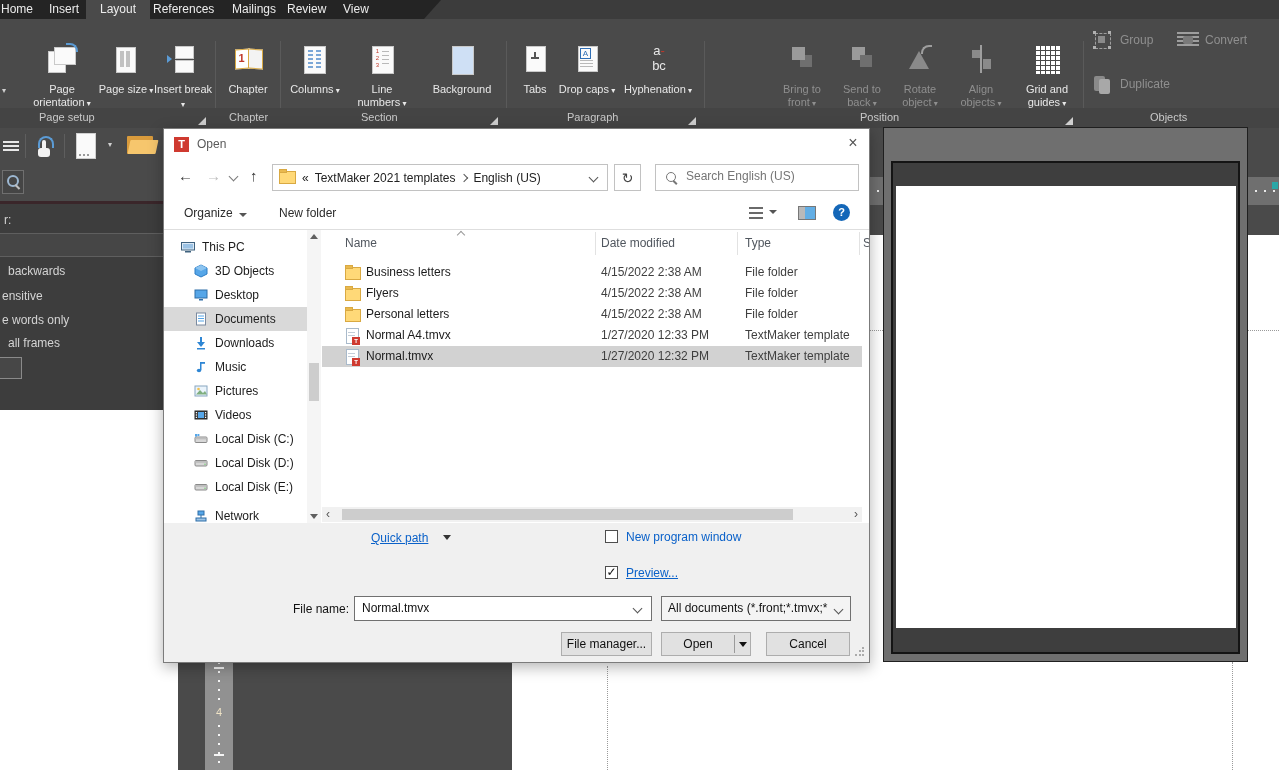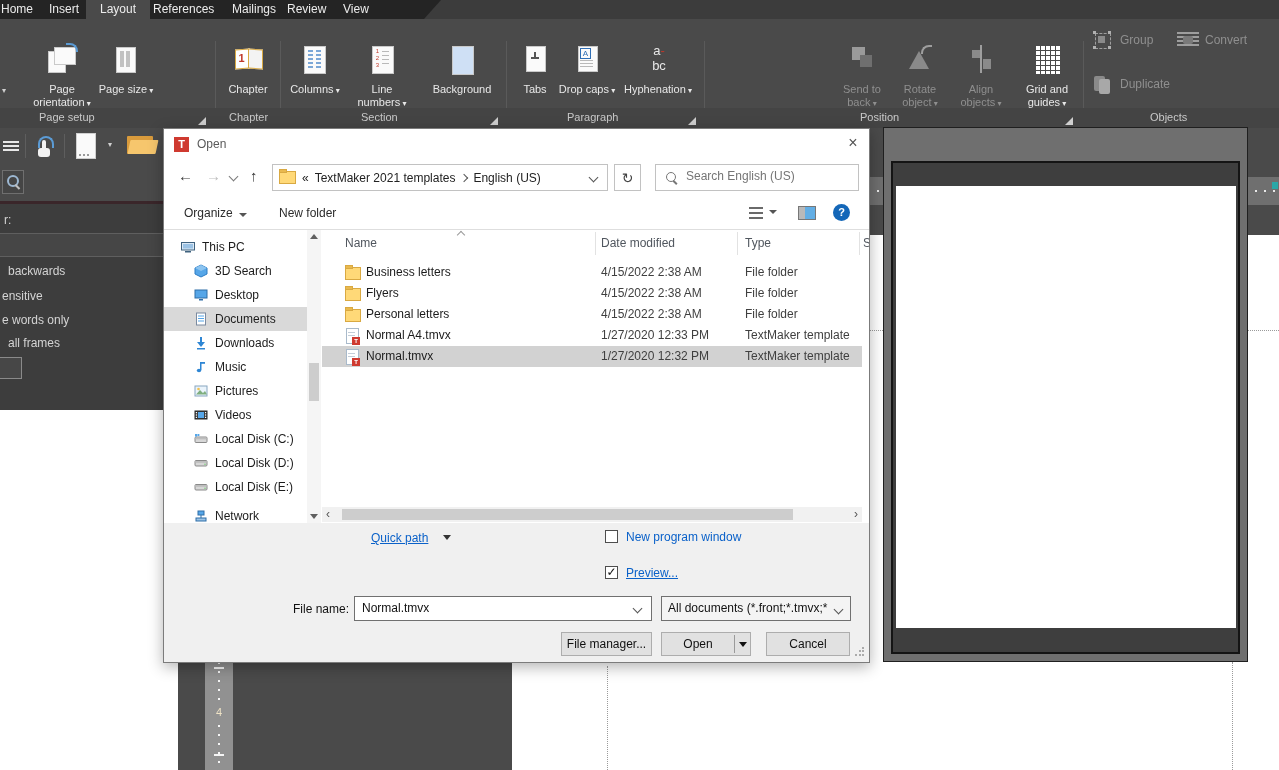--- a/index.html
+++ b/index.html
@@ -156,20 +156,28 @@
 
     <div class="rbtn" style="left:96px;width:60px;">
       <div class="ricon">
         <div class="pg" style="left:6px;top:4px;width:18px;height:24px;"></div>
         <div style="position:absolute;left:10px;top:8px;width:4px;height:16px;background:#c2c2c2;"></div>
         <div style="position:absolute;left:16px;top:8px;width:4px;height:16px;background:#c2c2c2;"></div>
       </div>
       <div class="lbl dd">Page size</div>
     </div>
 
+    <div class="rbtn" style="left:153px;width:60px;">
+      <div class="ricon">
+        <div class="pg" style="left:8px;top:3px;width:17px;height:11px;"></div>
+        <div class="pg" style="left:8px;top:17px;width:17px;height:11px;"></div>
+        <div style="position:absolute;left:0;top:12px;width:0;height:0;border-top:4px solid transparent;border-bottom:4px solid transparent;border-left:5px solid #5b9bd5;"></div>
+      </div>
+      <div class="lbl dd">Insert break</div>
+    </div>
 
     <div class="gsep" style="left:215px;"></div>
 
     <div class="rbtn" style="left:218px;width:60px;">
       <div class="ricon">
         <div style="position:absolute;left:3px;top:6px;width:13px;height:18px;background:#fff;border:1px solid #d9a942;transform:skewY(-4deg);"></div>
         <div style="position:absolute;left:16px;top:6px;width:13px;height:18px;background:#f3f3f3;border:1px solid #d9a942;transform:skewY(4deg);"></div>
         <div style="position:absolute;left:5px;top:9px;width:9px;height:11px;color:#c0392b;font-weight:bold;font-size:11px;">1</div>
       </div>
       <div class="lbl">Chapter</div>
@@ -225,20 +233,27 @@
     <div class="rbtn" style="left:616px;width:84px;">
       <div class="ricon">
         <div style="position:absolute;left:4px;top:0;width:26px;font-size:13px;line-height:15px;color:#e8e8e8;text-align:center;">a<span style="color:#c0392b;">-</span><br>bc</div>
       </div>
       <div class="lbl dd">Hyphenation</div>
     </div>
 
     <div class="gsep" style="left:704px;"></div>
 
 
+    <div class="rbtn dis" style="left:772px;width:60px;">
+      <div class="ricon">
+        <div style="position:absolute;left:14px;top:12px;width:12px;height:12px;background:#6f6f6f;"></div>
+        <div style="position:absolute;left:6px;top:4px;width:13px;height:13px;background:#9a9a9a;"></div>
+      </div>
+      <div class="lbl dd">Bring to front</div>
+    </div>
 
     <div class="rbtn dis" style="left:832px;width:60px;">
       <div class="ricon">
         <div style="position:absolute;left:6px;top:4px;width:13px;height:13px;background:#9a9a9a;"></div>
         <div style="position:absolute;left:14px;top:12px;width:12px;height:12px;background:#6f6f6f;"></div>
       </div>
       <div class="lbl dd">Send to back</div>
     </div>
 
     <div class="rbtn dis" style="left:890px;width:60px;">
@@ -409,21 +424,21 @@
           <rect x="2" y="4" width="10" height="4.5" fill="#9cc3e5"></rect>
           <rect x="4" y="11" width="6" height="1.5" fill="#3f627f"></rect>
         </svg>
       <span class="stext" style="left:38px;">This PC</span>
     </div>
     <div class="sideitem" style="top:130px;">
       <svg class="sicon" style="left:30px;" viewBox="0 0 14 14">
           <polygon points="7,1 13,4 13,10 7,13 1,10 1,4" fill="#56a6e8" stroke="#2c7cc4"></polygon>
           <polygon points="1,4 7,7 13,4 7,1" fill="#8cc4f0"></polygon>
         </svg>
-      <span class="stext" style="left:51px;">3D Search</span>
+      <span class="stext" style="left:51px;">3D Objects</span>
     </div>
     <div class="sideitem" style="top:154px;">
       <svg class="sicon" style="left:30px;" viewBox="0 0 14 14">
           <rect x="1" y="2" width="12" height="8" fill="#56a6e8" stroke="#2f6ea8"></rect>
           <rect x="5" y="11" width="4" height="1.5" fill="#2f6ea8"></rect>
         </svg>
       <span class="stext" style="left:51px;">Desktop</span>
     </div>
     <div class="sideitem sel" style="top:178px;">
       <svg class="sicon" style="left:30px;" viewBox="0 0 14 14">

